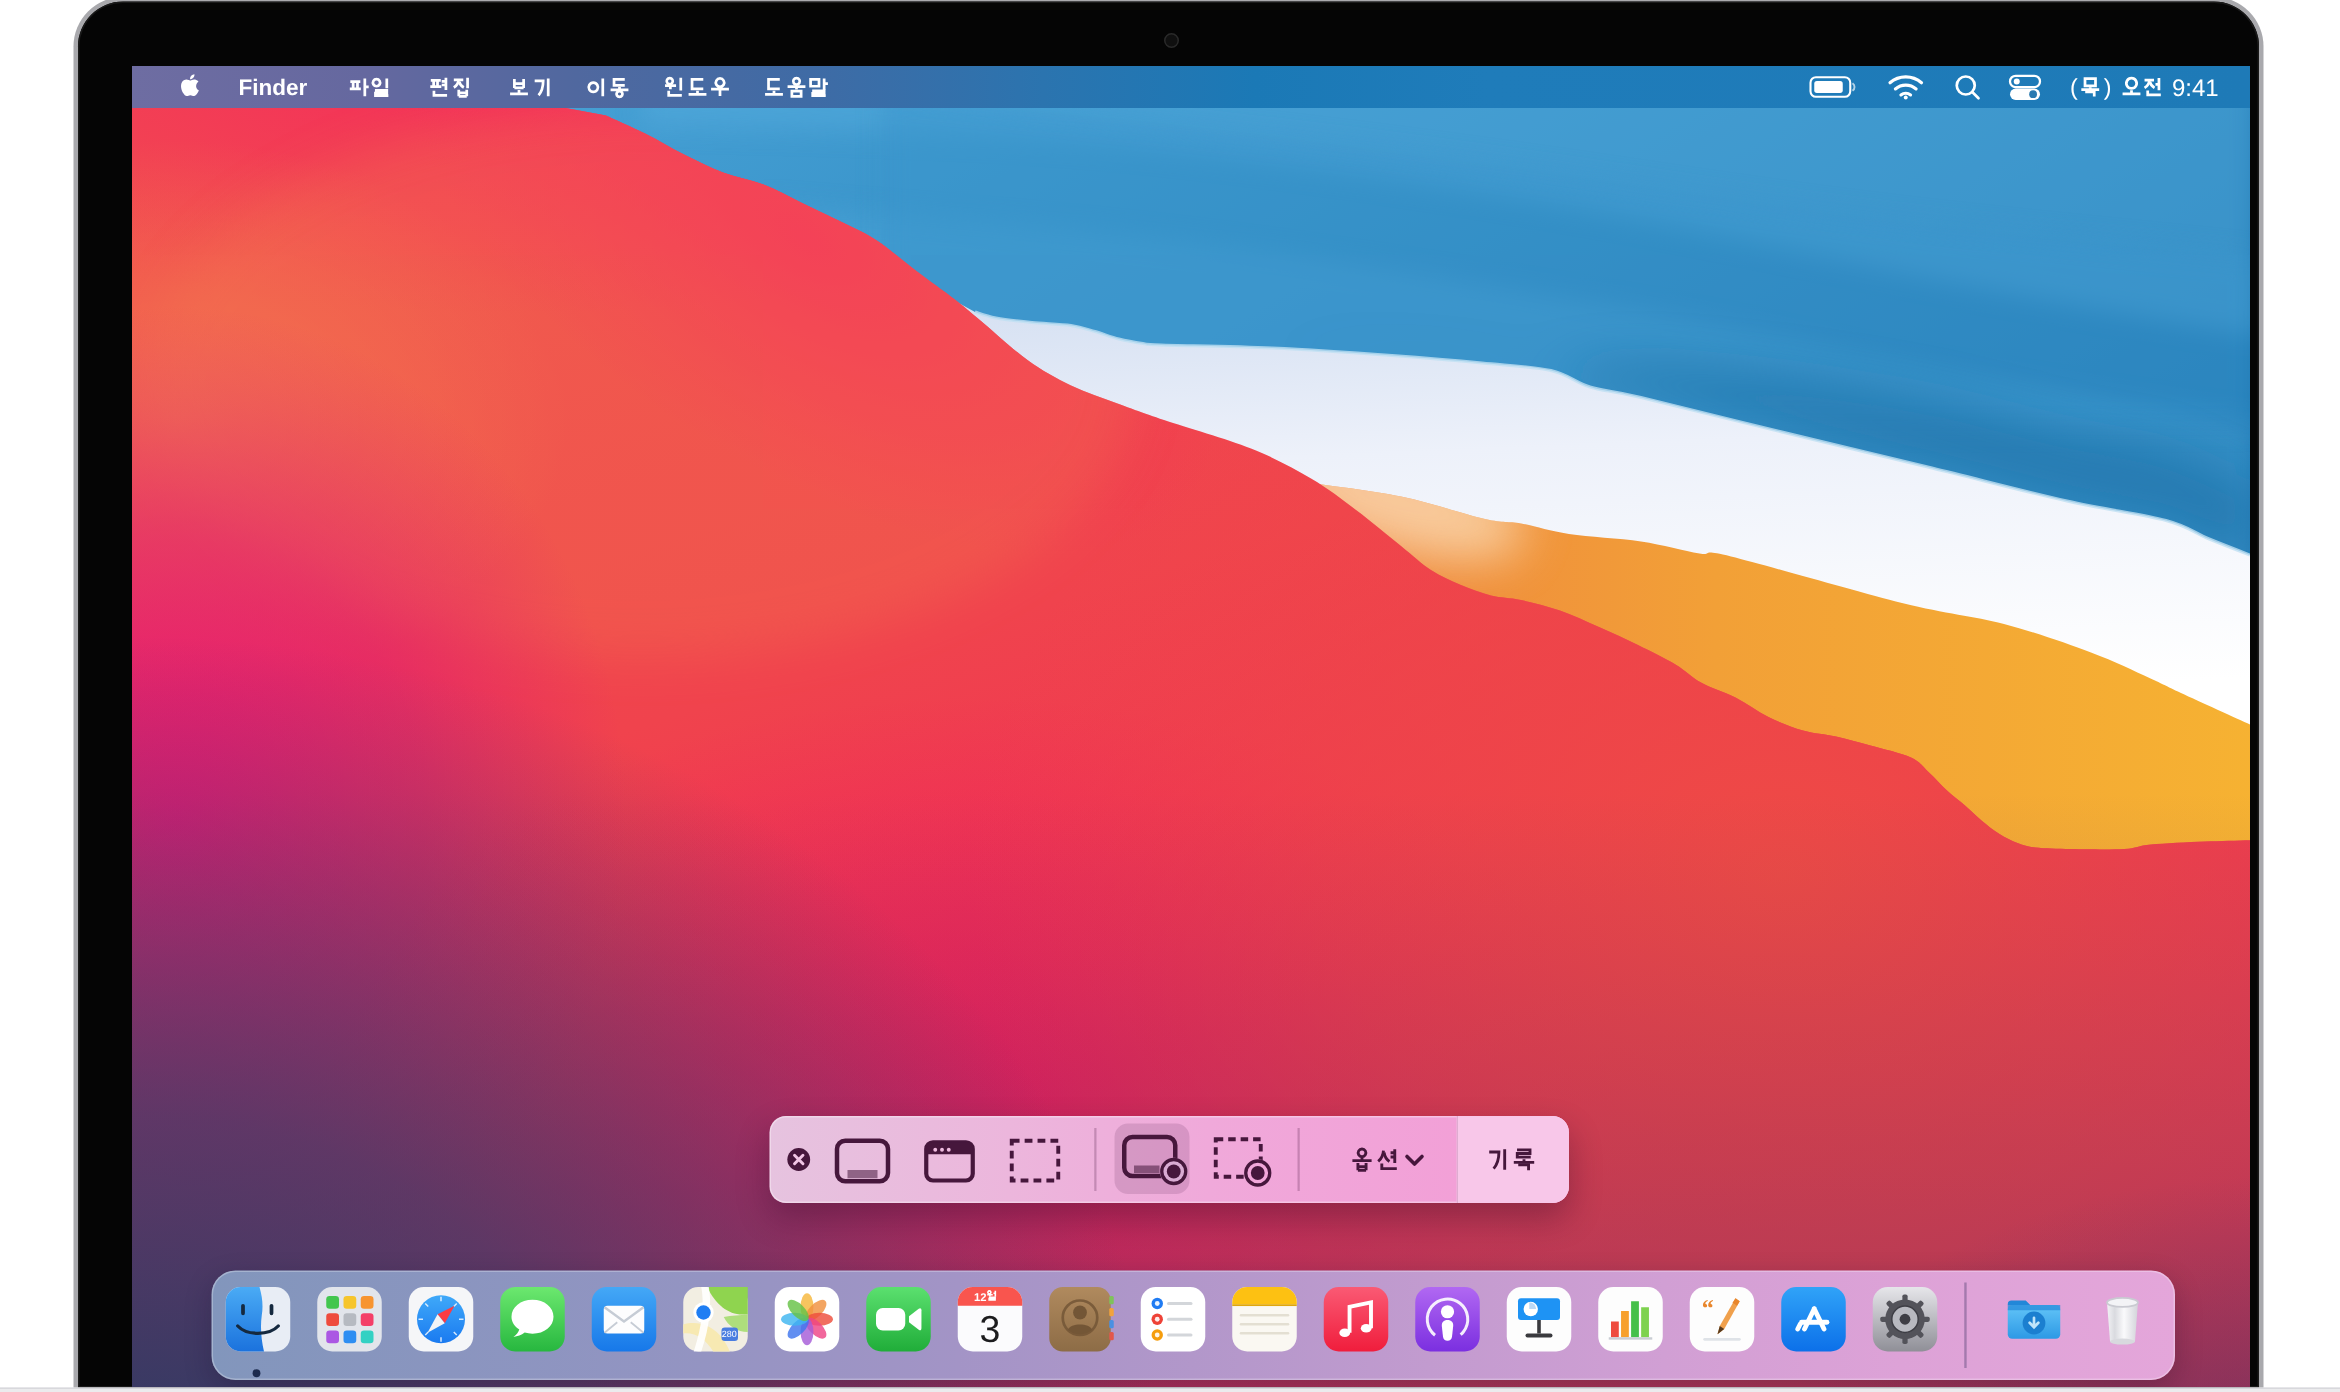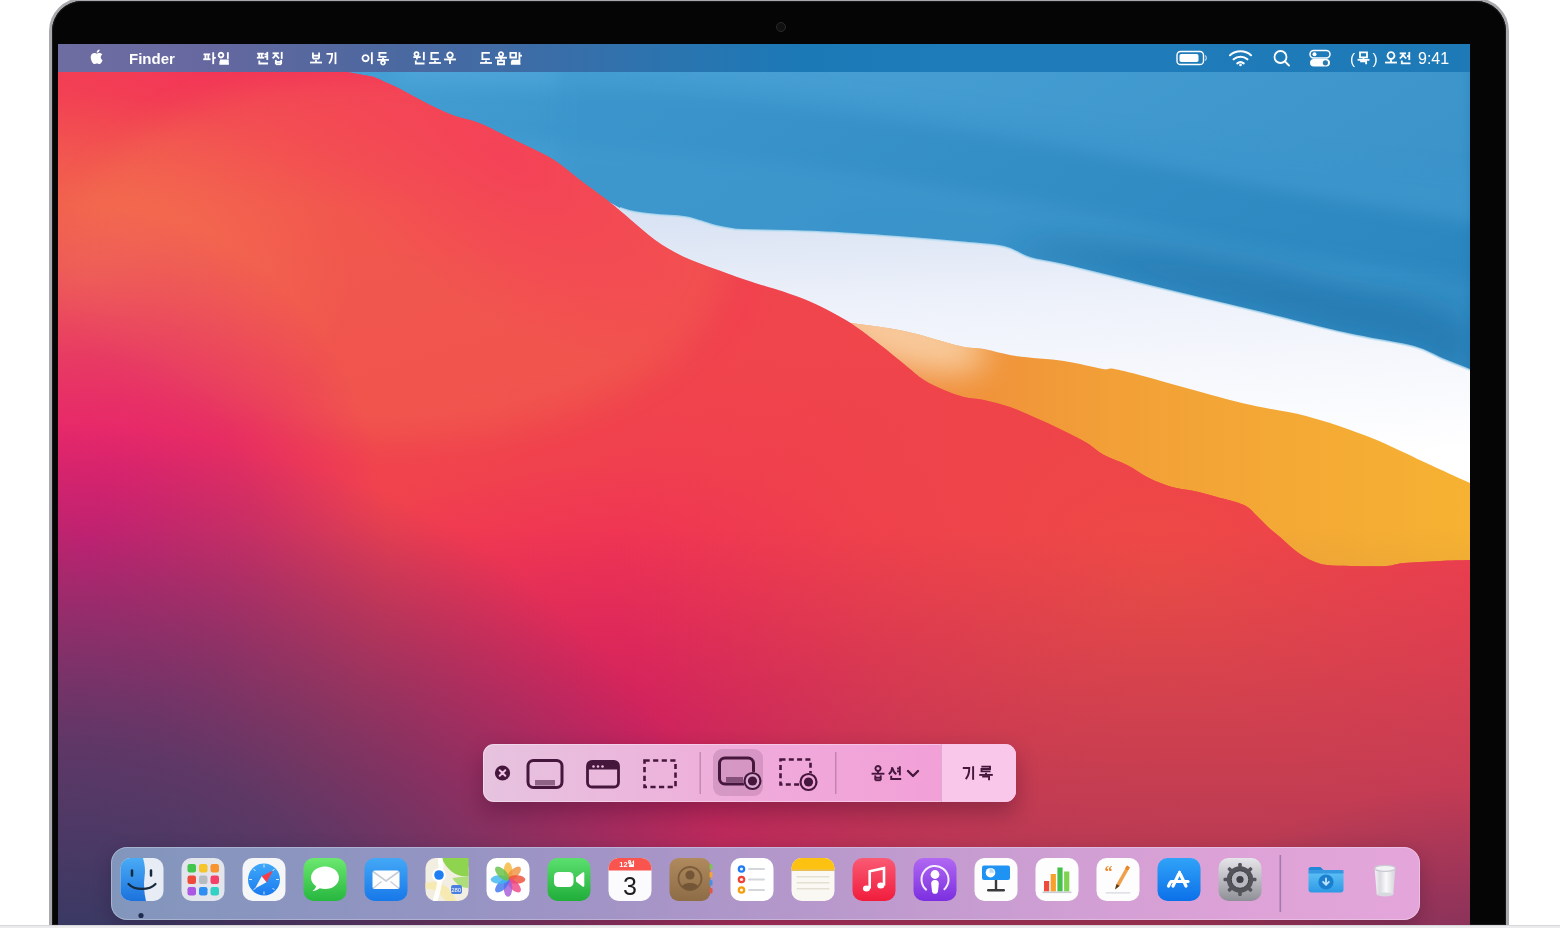--- a/index.html
+++ b/index.html
@@ -3,21 +3,21 @@
 <meta charset="utf-8">
 <style>
   html,body{margin:0;padding:0;}
   body{width:1560px;height:928px;background:#fff;overflow:hidden;position:relative;
        font-family:"Liberation Sans",sans-serif;}
   #bezel{position:absolute;left:52px;top:1px;width:1454px;height:924px;
          background:#050505;border-radius:30px 30px 0 0;
          box-shadow:0 0 0 3px #a9a9ad, inset 0 0 0 1px #1a1a1a;}
   #cam{position:absolute;left:776px;top:22px;width:8px;height:8px;border-radius:50%;
        background:#101010;border:1px solid #2a2a2a;}
-  #screen{position:absolute;left:58px;top:44px;width:1415px;height:881px;overflow:hidden;}
+  #screen{position:absolute;left:88px;top:44px;width:1415px;height:881px;overflow:hidden;}
   #wall{position:absolute;left:0;top:0;width:1412px;height:881px;}
   #bottomstrip{position:absolute;left:0;top:925px;width:1560px;height:3px;background:#ebebed;
        border-top:1px solid #d8d8dc;z-index:50;}
 </style>
 </head>
 <body>
 <div id="bezel"></div>
 <div id="cam"></div>
 <div id="screen">
 <svg id="wall" viewBox="0 0 1412 881" preserveAspectRatio="none">

